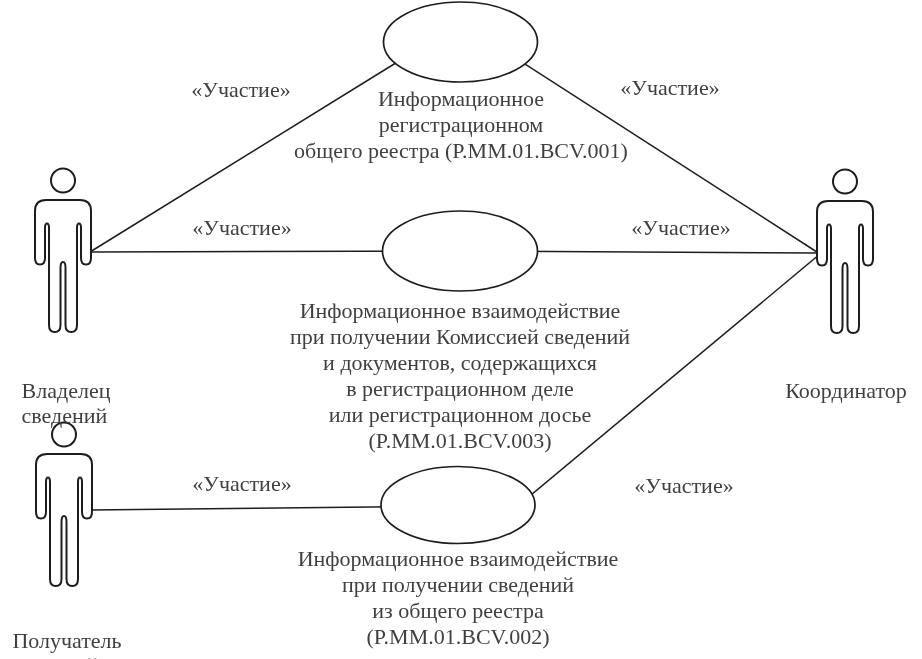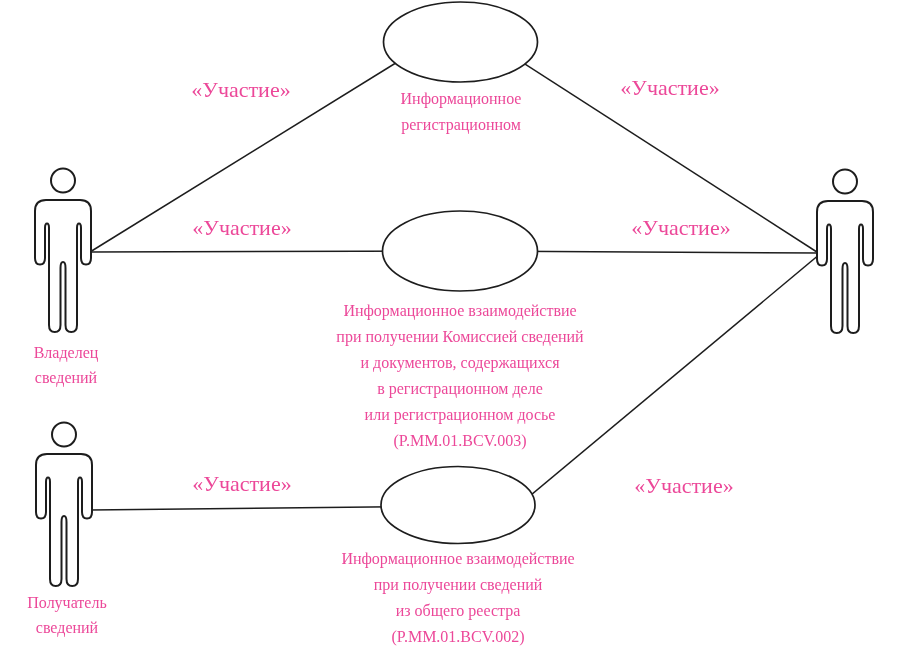--- a/index.html
+++ b/index.html
@@ -6,49 +6,49 @@
     margin: 0;
     padding: 0;
     background: #ffffff;
   }
   .canvas {
     position: relative;
     width: 922px;
     height: 659px;
     background: #ffffff;
     font-family: "Liberation Serif", serif;
-    color: #ec4899;
+    color: #404040;
     overflow: hidden;
   }
   .gfx {
     position: absolute;
     left: 0;
     top: 0;
   }
   .uc-text {
     position: absolute;
     transform: translateX(-50%);
     text-align: center;
-    font-size: 16px;
+    font-size: 22px;
     line-height: 26px;
     white-space: nowrap;
   }
   .stereotype {
     position: absolute;
     transform: translate(-50%, -50%);
     font-size: 22px;
     white-space: nowrap;
   }
   .actor-label {
     position: absolute;
     transform: translateX(-50%);
-    text-align: center;
-    font-size: 16px;
+    font-size: 22px;
     line-height: 25px;
     white-space: nowrap;
+    margin-top: 38px;
   }
 </style>
 </head>
 <body>
 
 <div class="canvas">
 
   <svg class="gfx" width="922" height="659" viewBox="0 0 922 659" xmlns="http://www.w3.org/2000/svg">
     <defs>
       <g id="person-figure">
@@ -106,20 +106,21 @@
   <span class="stereotype" style="left:241px; top:90px;">«Участие»</span>
   <span class="stereotype" style="left:670px; top:88px;">«Участие»</span>
   <span class="stereotype" style="left:242px; top:228px;">«Участие»</span>
   <span class="stereotype" style="left:681px; top:228px;">«Участие»</span>
   <span class="stereotype" style="left:242px; top:484px;">«Участие»</span>
   <span class="stereotype" style="left:684px; top:486px;">«Участие»</span>
 
   <div class="uc-text" style="left:461px; top:86px;">
     <div>Информационное</div>
     <div>регистрационном</div>
+    <div>общего реестра (P.MM.01.BCV.001)</div>
   </div>
 
   <div class="uc-text" style="left:460px; top:298px;">
     <div>Информационное взаимодействие</div>
     <div>при получении Комиссией сведений</div>
     <div>и документов, содержащихся</div>
     <div>в регистрационном деле</div>
     <div>или регистрационном досье</div>
     <div>(P.MM.01.BCV.003)</div>
   </div>
@@ -134,14 +135,17 @@
   <div class="actor-label" style="left:66px; top:340px;">
     <div>Владелец</div>
     <div>сведений</div>
   </div>
 
   <div class="actor-label" style="left:67px; top:590px;">
     <div>Получатель</div>
     <div>сведений</div>
   </div>
 
+  <div class="actor-label" style="left:846px; top:340px;">
+    <div>Координатор</div>
+  </div>
 
 </div>
 
 </body></html>

